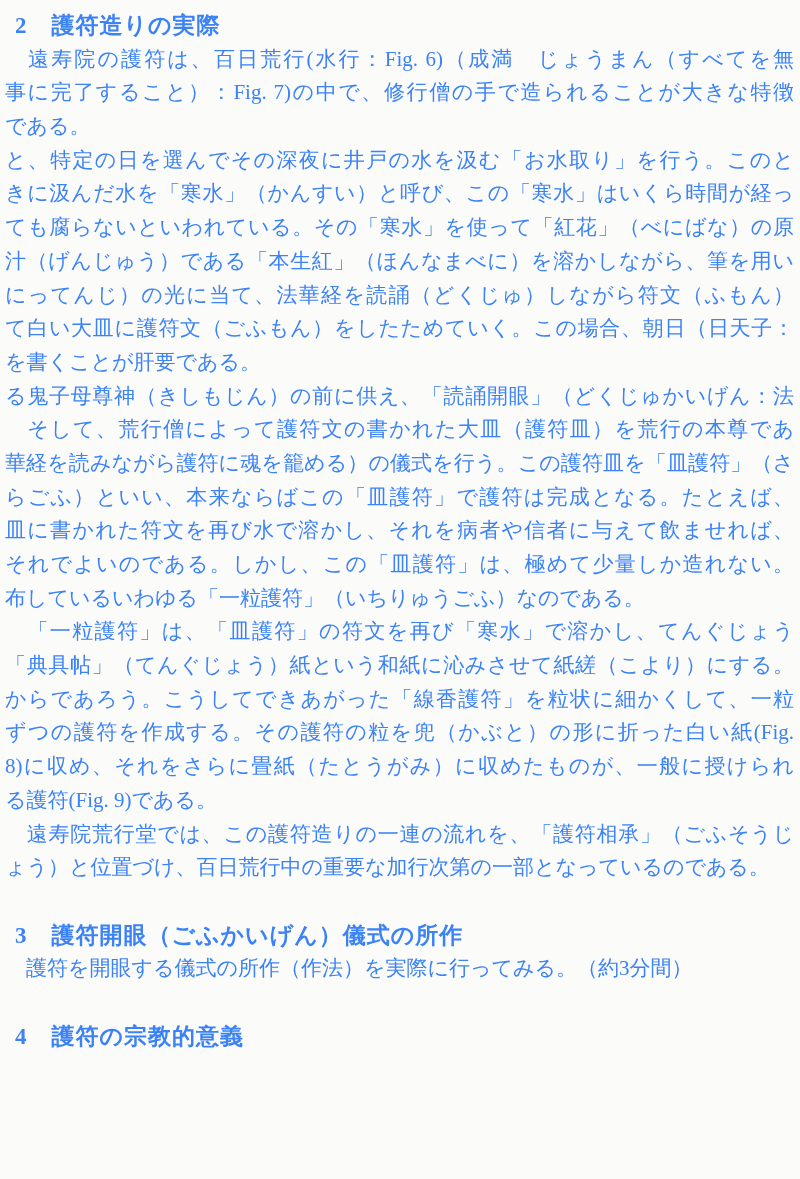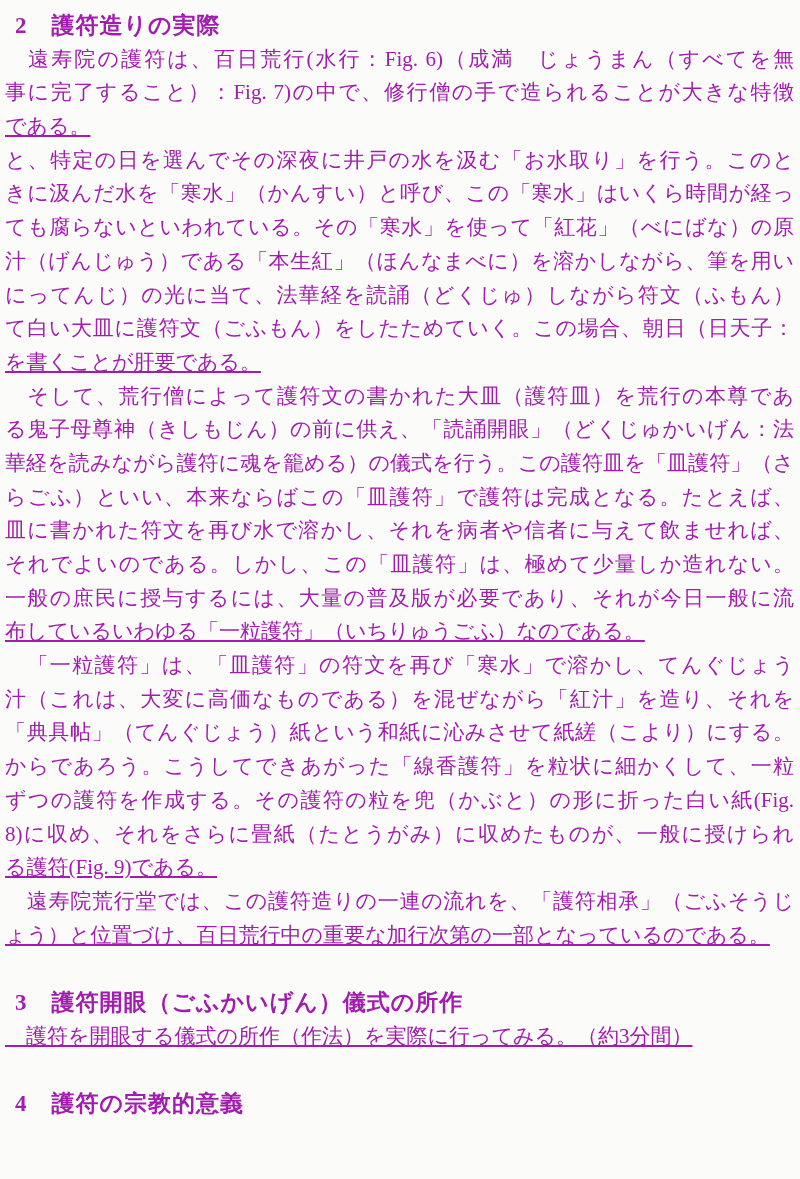--- a/index.html
+++ b/index.html
@@ -7,37 +7,36 @@
     padding: 0;
     background: #fbfbf9;
   }
   .page {
     position: relative;
     width: 800px;
     height: 1179px;
     box-sizing: border-box;
     padding: 9px 6px 0 5px;
     background: #fbfbf9;
-    color: #a21caf;
+    color: #3b82f6;
     font-family: "Liberation Serif", "DejaVu Serif", serif;
     font-size: 21px;
     line-height: 33.7px;
     overflow: hidden;
   }
   .line {
     height: 33.7px;
     line-height: 33.7px;
     text-align: justify;
     text-align-last: justify;
     overflow: visible;
   }
   .line.end {
     text-align: left;
     text-align-last: left;
-    text-decoration: underline;
   }
   .line.heading {
     text-align: left;
     text-align-last: left;
     font-weight: 600;
     font-size: 23px;
     padding-left: 10px;
     letter-spacing: 1px;
   }
   .line.spacer {
@@ -53,30 +52,28 @@
       <div class="line fill">　遠寿院の護符は、百日荒行(水行：Fig. 6)（成満　じょうまん（すべてを無</div>
       <div class="line fill">事に完了すること）：Fig. 7)の中で、修行僧の手で造られることが大きな特徴</div>
       <div class="line end">である。</div>
       <div class="line fill">と、特定の日を選んでその深夜に井戸の水を汲む「お水取り」を行う。このと</div>
       <div class="line fill">きに汲んだ水を「寒水」（かんすい）と呼び、この「寒水」はいくら時間が経っ</div>
       <div class="line fill">ても腐らないといわれている。その「寒水」を使って「紅花」（べにばな）の原</div>
       <div class="line fill">汁（げんじゅう）である「本生紅」（ほんなまべに）を溶かしながら、筆を用い</div>
       <div class="line fill">にってんじ）の光に当て、法華経を読誦（どくじゅ）しながら符文（ふもん）</div>
       <div class="line fill">て白い大皿に護符文（ごふもん）をしたためていく。この場合、朝日（日天子：</div>
       <div class="line end">を書くことが肝要である。</div>
+      <div class="line fill">る鬼子母尊神（きしもじん）の前に供え、「読誦開眼」（どくじゅかいげん：法</div>
       <div class="line fill">　そして、荒行僧によって護符文の書かれた大皿（護符皿）を荒行の本尊であ</div>
-      <div class="line fill">る鬼子母尊神（きしもじん）の前に供え、「読誦開眼」（どくじゅかいげん：法</div>
       <div class="line fill">華経を読みながら護符に魂を籠める）の儀式を行う。この護符皿を「皿護符」（さ</div>
       <div class="line fill">らごふ）といい、本来ならばこの「皿護符」で護符は完成となる。たとえば、</div>
       <div class="line fill">皿に書かれた符文を再び水で溶かし、それを病者や信者に与えて飲ませれば、</div>
       <div class="line fill">それでよいのである。しかし、この「皿護符」は、極めて少量しか造れない。</div>
-      <div class="line fill">一般の庶民に授与するには、大量の普及版が必要であり、それが今日一般に流</div>
       <div class="line end">布しているいわゆる「一粒護符」（いちりゅうごふ）なのである。</div>
       <div class="line fill">　「一粒護符」は、「皿護符」の符文を再び「寒水」で溶かし、てんぐじょう</div>
-      <div class="line fill">汁（これは、大変に高価なものである）を混ぜながら「紅汁」を造り、それを</div>
       <div class="line fill">「典具帖」（てんぐじょう）紙という和紙に沁みさせて紙縒（こより）にする。</div>
       <div class="line fill">からであろう。こうしてできあがった「線香護符」を粒状に細かくして、一粒</div>
       <div class="line fill">ずつの護符を作成する。その護符の粒を兜（かぶと）の形に折った白い紙(Fig.</div>
       <div class="line fill">8)に収め、それをさらに畳紙（たとうがみ）に収めたものが、一般に授けられ</div>
       <div class="line end">る護符(Fig. 9)である。</div>
       <div class="line fill">　遠寿院荒行堂では、この護符造りの一連の流れを、「護符相承」（ごふそうじ</div>
       <div class="line end">ょう）と位置づけ、百日荒行中の重要な加行次第の一部となっているのである。</div>
       <div class="line spacer"></div>
       <div class="line heading">3　護符開眼（ごふかいげん）儀式の所作</div>
       <div class="line end">　護符を開眼する儀式の所作（作法）を実際に行ってみる。（約3分間）</div>

